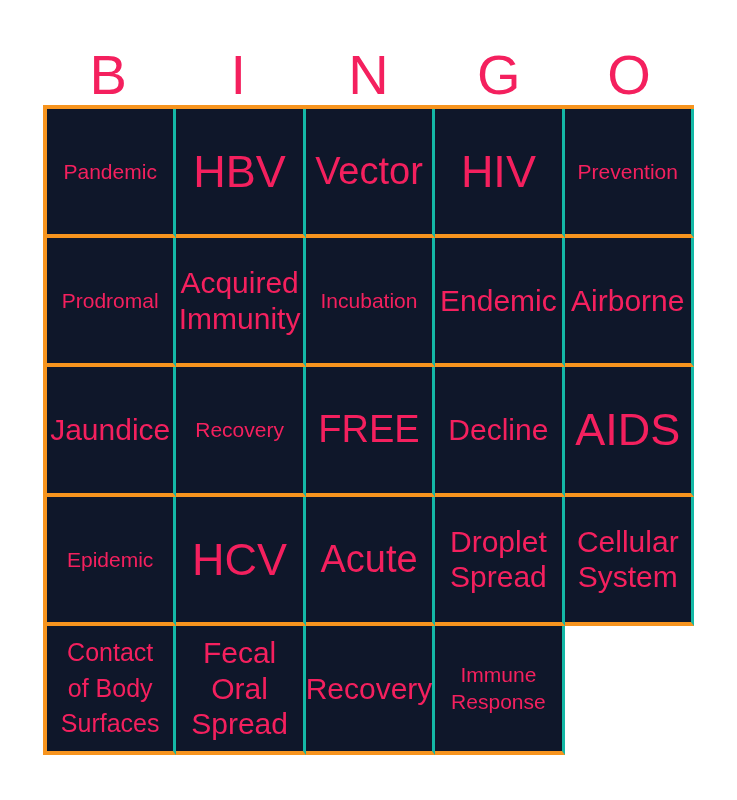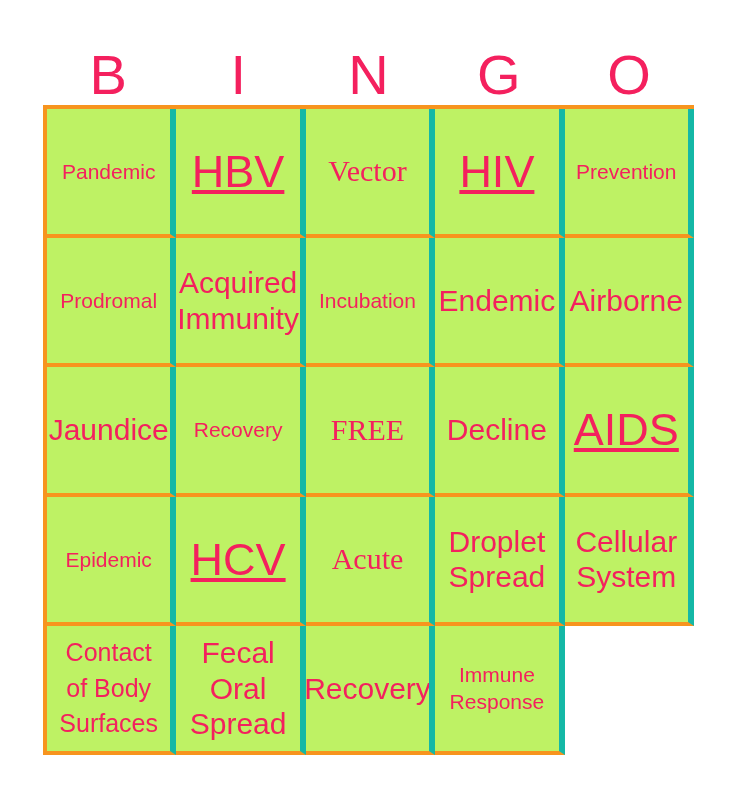--- a/index.html
+++ b/index.html
@@ -53,41 +53,41 @@
     height: 650px;
     display: grid;
     grid-template-columns: repeat(5, 1fr);
     grid-template-rows: repeat(5, 1fr);
     border-top: 4px solid #f7941e;
     border-left: 4px solid #f7941e;
     background: #ffffff;
   }
 
   .cell {
-    border-right: 6px solid #14b8a6;
+    border-right: 3px solid #14b8a6;
     border-bottom: 4px solid #f7941e;
     display: flex;
     align-items: center;
     justify-content: center;
     text-align: center;
     overflow: hidden;
-    background: #bef264;
+    background: #0f172a;
   }
 
   .cell-text {
     color: #f4205e;
     line-height: 1.18;
     padding: 0 3px;
     white-space: pre-line;
     font-weight: 400;
   }
 
   
-  .cell-text[data-size="xl"]  { font-size: 45px; line-height: 1.05; text-decoration: underline; }
-  .cell-text[data-size="lg"]  { font-size: 30px; line-height: 1.08; font-family: Liberation Serif, serif; }
+  .cell-text[data-size="xl"]  { font-size: 45px; line-height: 1.05; }
+  .cell-text[data-size="lg"]  { font-size: 38px; line-height: 1.08; }
   .cell-text[data-size="md"]  { font-size: 30px; line-height: 1.18; }
   .cell-text[data-size="sm"]  { font-size: 25px; line-height: 1.42; }
   .cell-text[data-size="xs"]  { font-size: 21px; line-height: 1.3; }
   .cell-text[data-size="xxs"] { font-size: 18px; line-height: 1.38; }
 </style>
 </head>
 <body>
 
 <div id="bingo-card">
 

